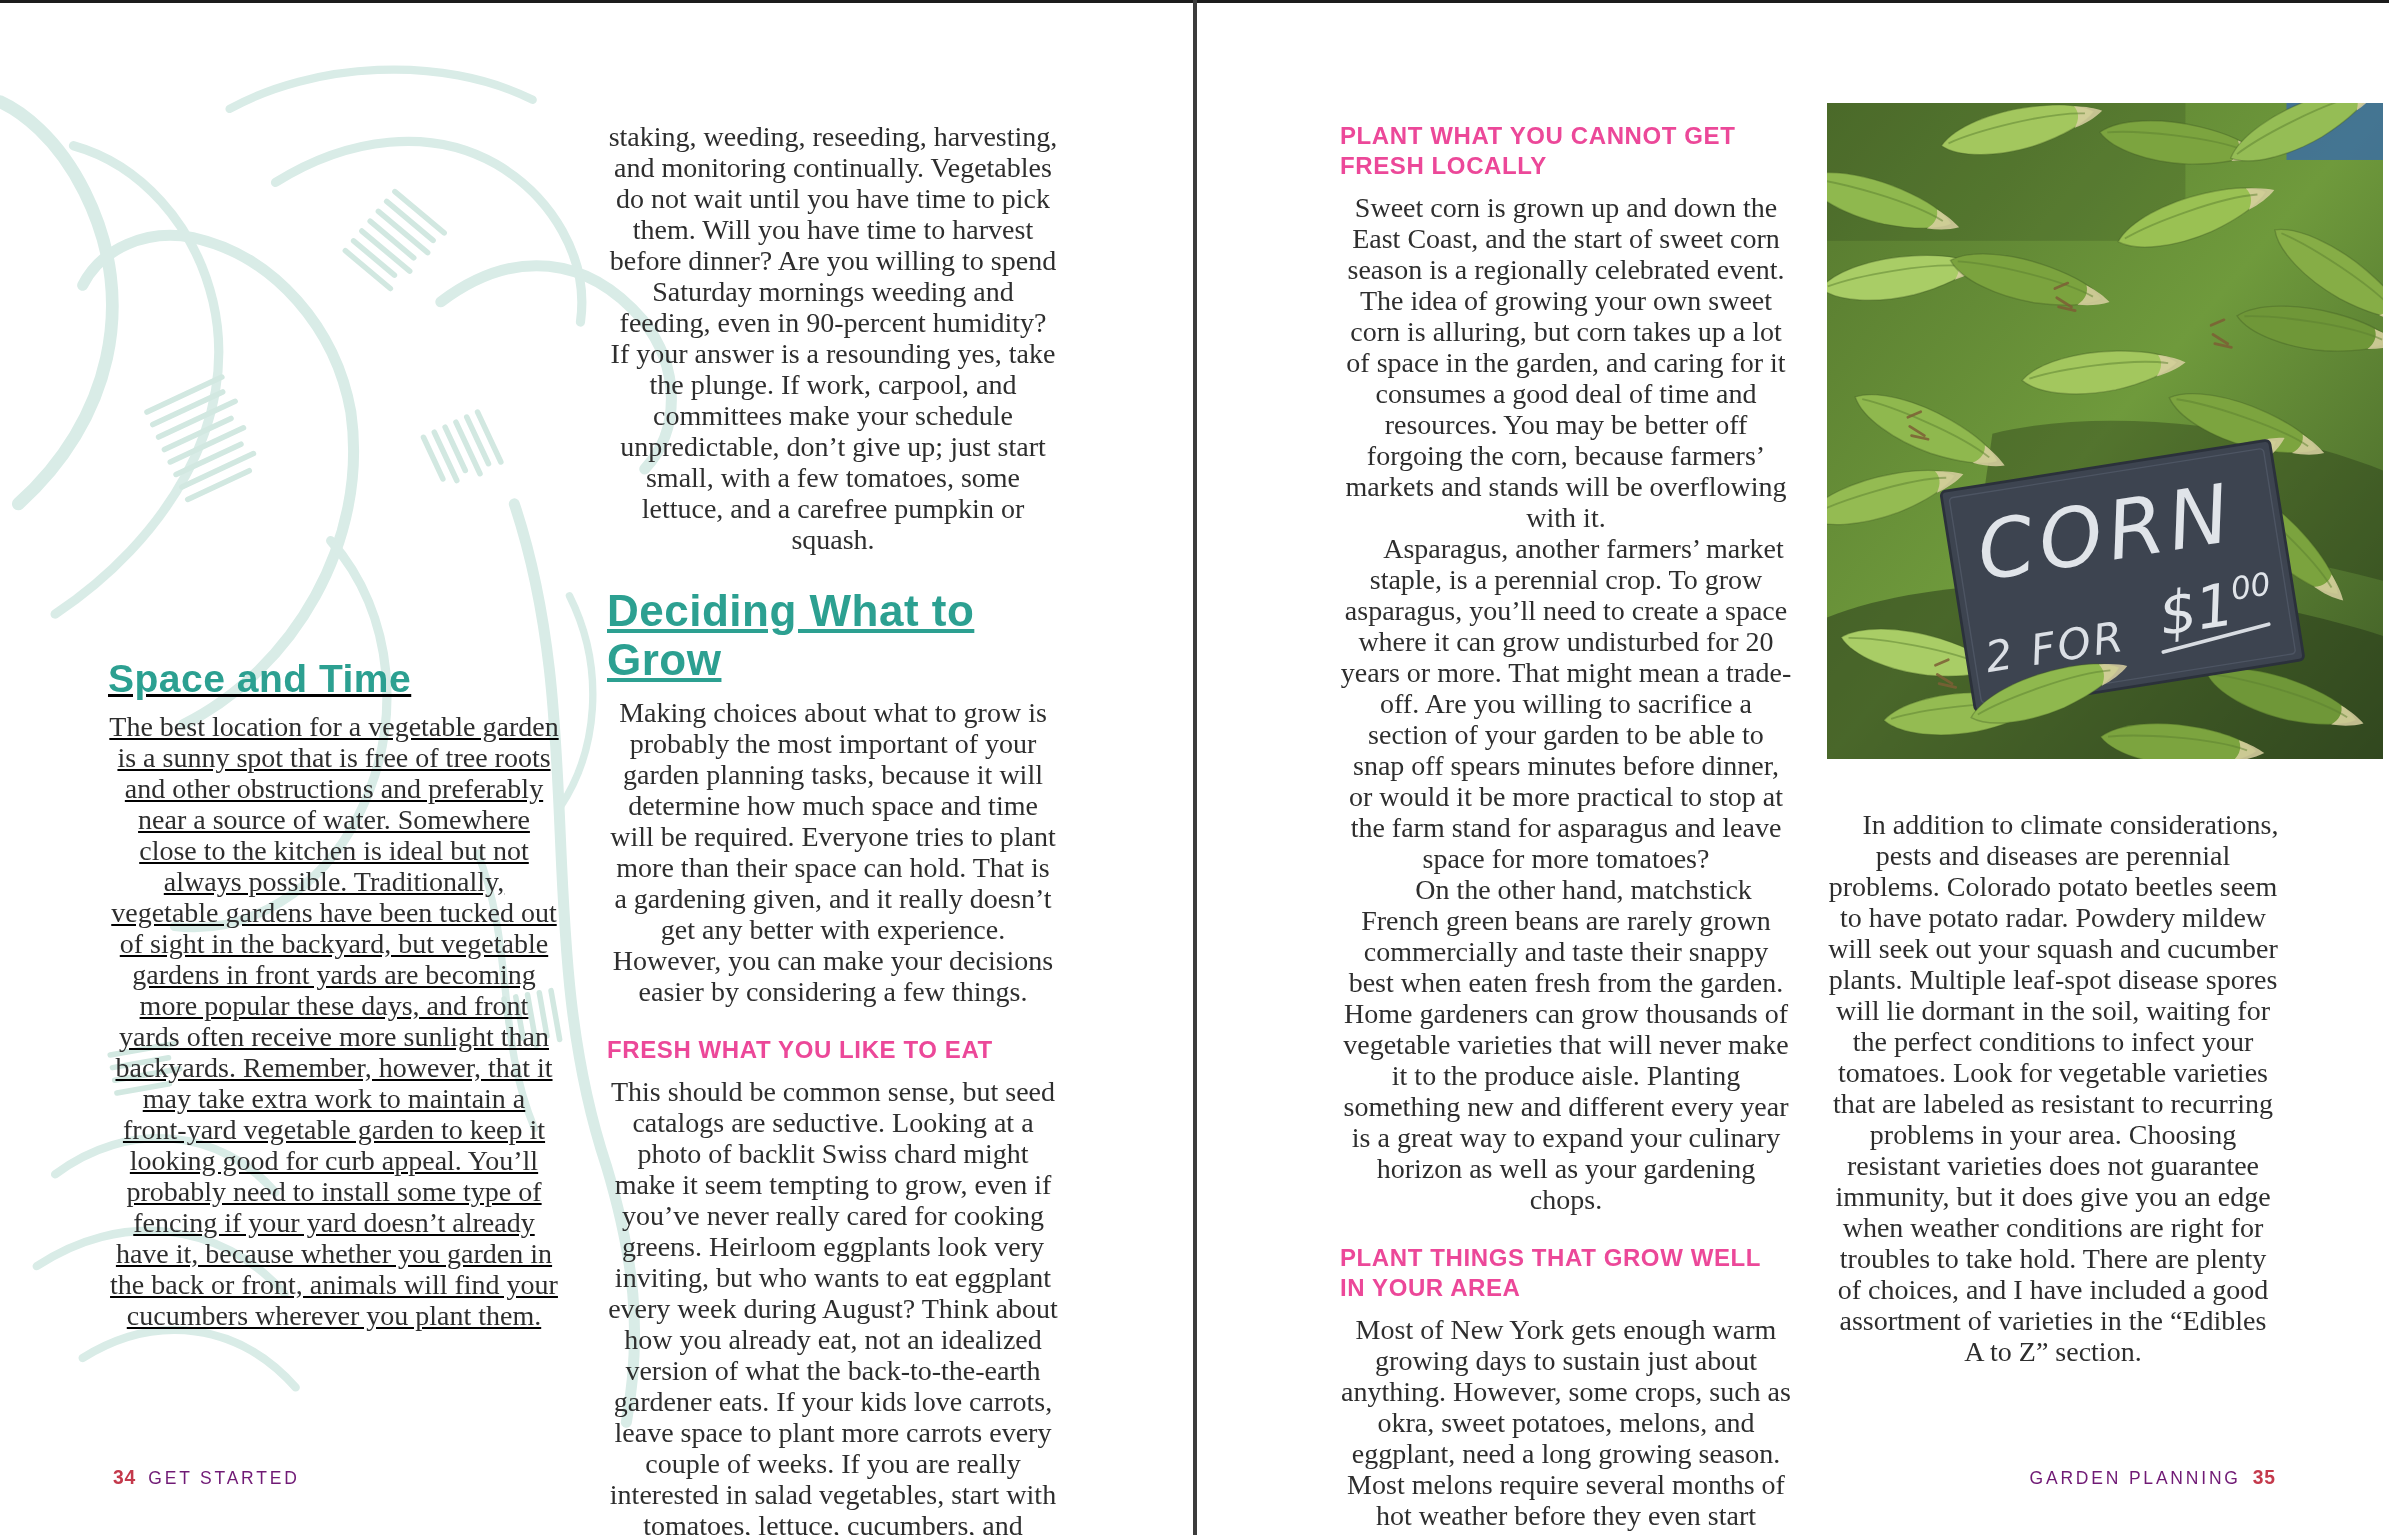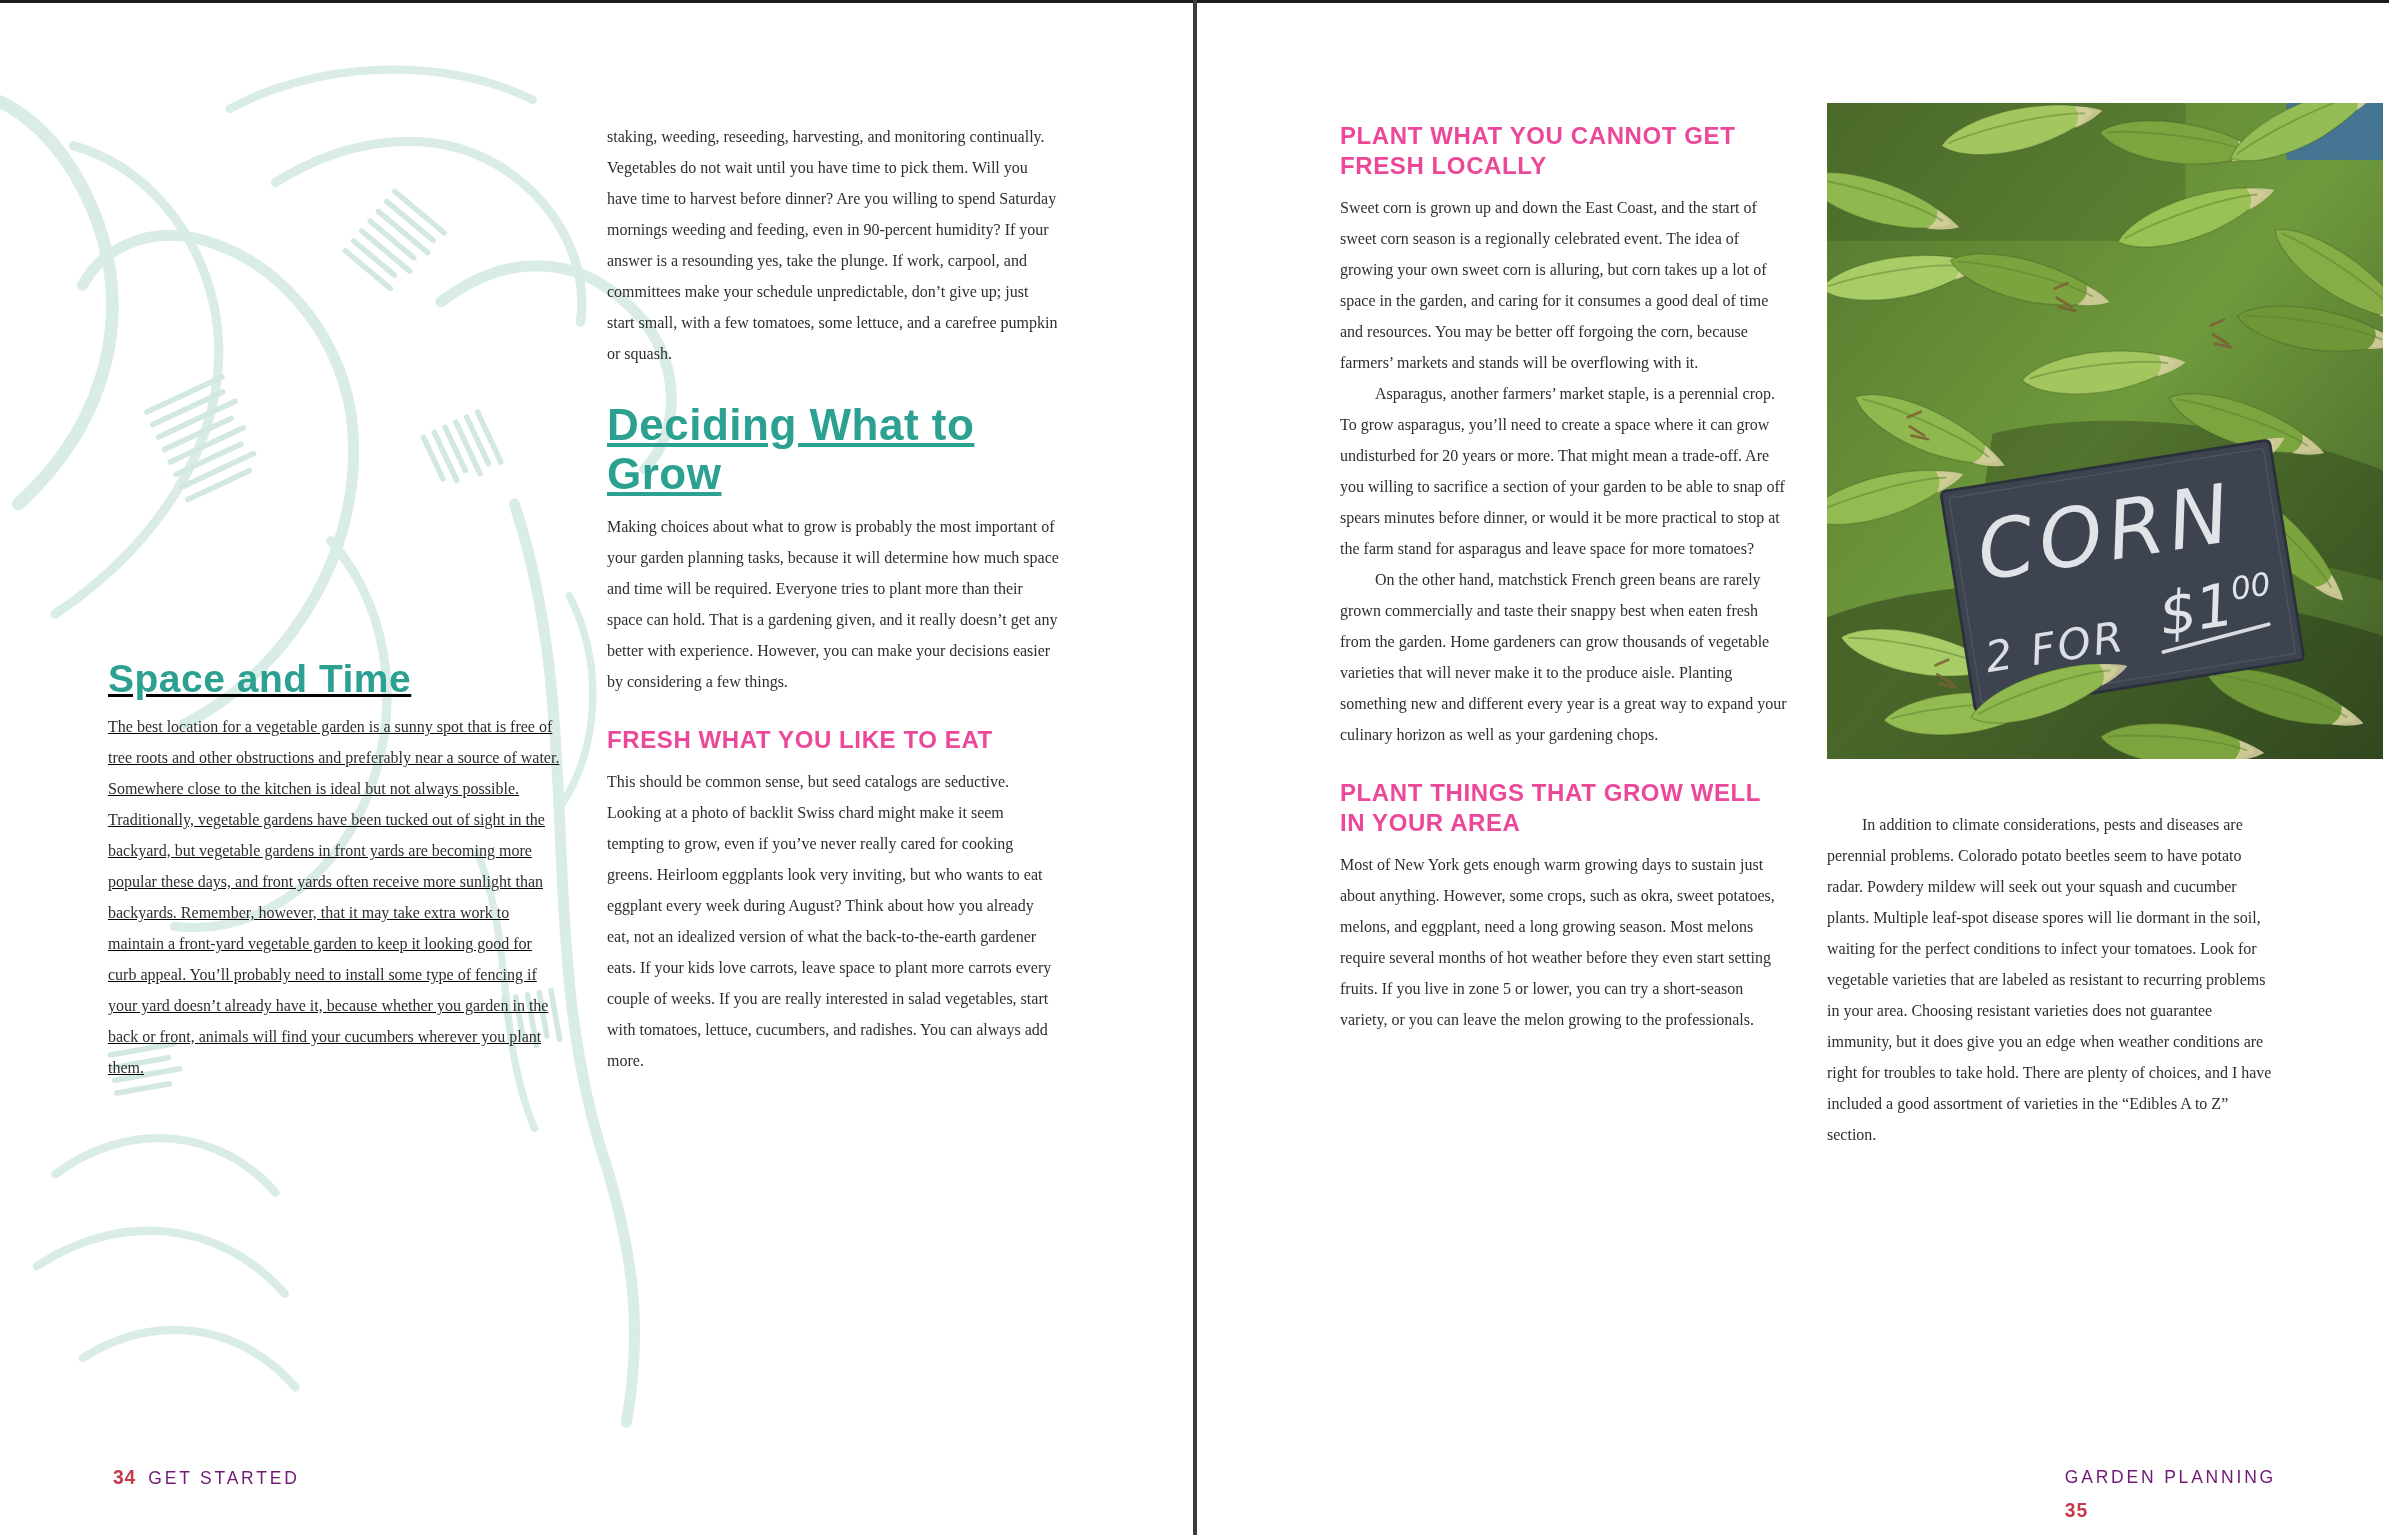--- a/index.html
+++ b/index.html
@@ -2,37 +2,37 @@
 <html style="font-size:14.7px"><head>
 <meta charset="utf-8">
 <style>
   html,body{margin:0;padding:0;background:#ffffff;}
   #spread{position:relative;width:2389px;height:1536px;background:#ffffff;overflow:hidden;
           font-family:"Liberation Serif","DejaVu Serif",serif;}
   .top-rule{position:absolute;top:0;left:0;width:2389px;height:2.8px;background:#1c1c1c;}
   .gutter{position:absolute;top:0;left:1193px;width:3.7px;height:1536px;background:#3c3c3c;}
   .leaf-art{position:absolute;left:0;top:26px;width:698px;height:1415px;z-index:0;}
   .col{position:absolute;z-index:1;}
-  .body-par{margin:0;font-size:16px;line-height:31px;color:#2e2e2e;text-align:left;}
+  .body-par{margin:0;font-size:28px;line-height:31px;color:#2e2e2e;text-align:center;}
   .indent{text-indent:35px;}
   .h-teal-1{margin:0 0 11px 0;font-family:"Liberation Sans","DejaVu Sans",sans-serif;
             font-weight:700;font-size:39px;line-height:42px;color:#2ca091;letter-spacing:0.5px;}
   .h-teal-2{margin:31px 0 13px 0;font-family:"Liberation Sans","DejaVu Sans",sans-serif;
             font-weight:700;font-size:44px;line-height:49px;color:#2ca091;letter-spacing:0.5px;}
   .h-green{margin:27.6px 0 11px 0;font-family:"Liberation Sans","DejaVu Sans",sans-serif;
            font-weight:700;font-size:24px;line-height:30px;color:#ec4899;letter-spacing:0.6px;}
   .h-green.first{margin-top:0;}
   .photo-frame{position:absolute;left:1827px;top:103px;width:556px;height:656px;overflow:hidden;z-index:1;}
   .photo-frame svg{display:block;width:100%;height:100%;}
   .photo-caption{position:absolute;top:13px;left:18.4px;width:322px;
                  font-family:"Liberation Sans","DejaVu Sans",sans-serif;font-weight:700;
                  font-size:18px;line-height:24px;color:#ffffff;text-shadow:0 0.9px 5.5px rgba(20,30,10,.35);}
   .footer{position:absolute;top:1467px;display:flex;align-items:baseline;gap:12px;z-index:1;}
   .footer.left{left:113px;}
-  .footer.right{right:113px;flex-direction:column;}
+  .footer.right{right:113px;}
   .page-num{font-family:"Liberation Sans","DejaVu Sans",sans-serif;font-weight:800;
             font-size:19.3px;color:#c4394b;letter-spacing:0.9px;}
   .footer-label{font-family:"Liberation Sans","DejaVu Sans",sans-serif;font-weight:400;
                 font-size:17.5px;color:#701a75;letter-spacing:2.8px;}
   .chalk{font-family:"DejaVu Sans","Liberation Sans",sans-serif;fill:#e9edf2;}
 </style>
 </head>
 <body>
 
 <div id="spread">

